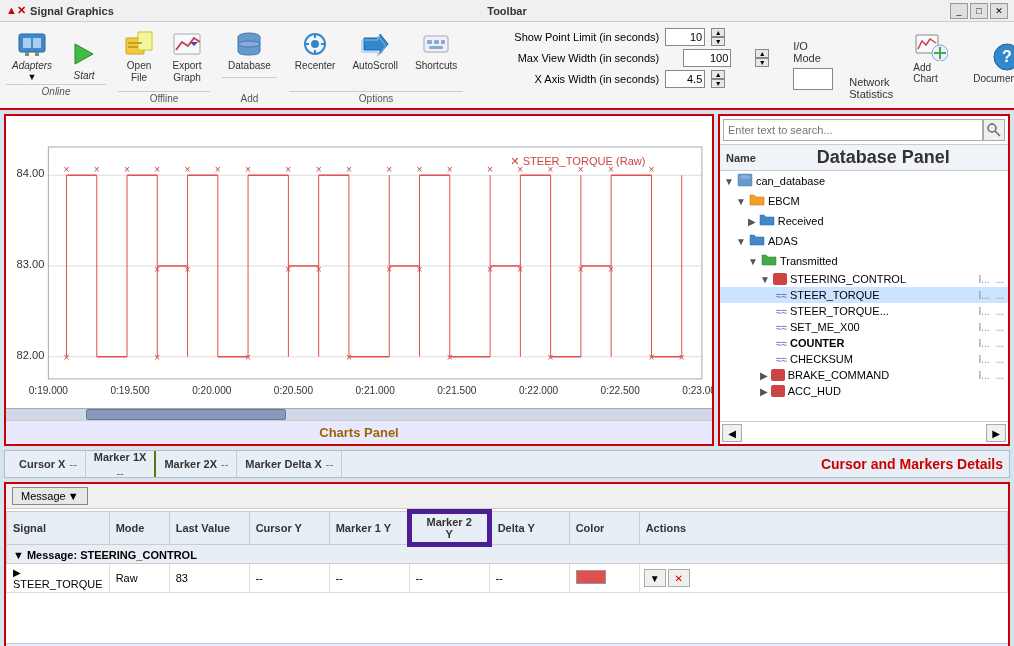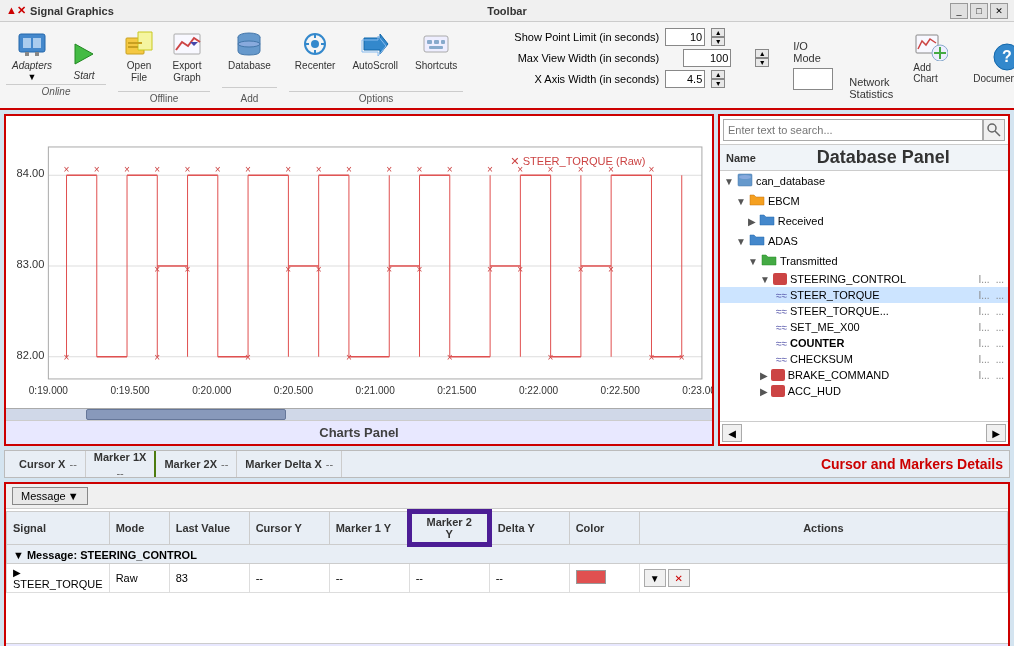--- a/index.html
+++ b/index.html
@@ -97,21 +97,21 @@
         <div class="tb-icon">
           <svg width="30" height="28" viewBox="0 0 30 28">
               <ellipse cx="15" cy="7" rx="11" ry="4" fill="#6699cc" stroke="#4477aa" stroke-width="1"></ellipse>
               <path d="M4,7 L4,21 Q4,25 15,25 Q26,25 26,21 L26,7" fill="#6699cc" stroke="#4477aa" stroke-width="1"></path>
               <ellipse cx="15" cy="14" rx="11" ry="3" fill="#88aadd" stroke="#4477aa" stroke-width="1"></ellipse>
             </svg>
         </div>
         <span class="tb-btn-label">Database</span>
       </div>
     </div>
-    <div style="font-size:10px; color:#555; text-align:center; border-top:1px solid #ccc; padding-top:5px;">Add</div>
+    <div style="font-size:10px; color:#555; text-align:center; border-top:1px solid #ccc; padding-top:15px;">Add</div>
   </div>
 
   <div style="width:1px; background:#ccc; margin:2px 6px;"></div>
 
   <div style="display:flex; flex-direction:column; justify-content:space-between;">
     <div style="display:flex; align-items:flex-end; gap:5px;">
       <div class="tb-btn">
         <div class="tb-icon">
           <svg width="30" height="28" viewBox="0 0 30 28">
               <circle cx="15" cy="14" r="10" fill="none" stroke="#3388cc" stroke-width="2"></circle>
@@ -342,21 +342,21 @@
         <line x1="640" y1="228" x2="670" y2="228" stroke="#e05050" stroke-width="1.5"></line>
       </svg>
       
       
       <div style="position:absolute; bottom:0; left:0; right:0; height:12px; background:#d0d8e8; border-top:1px solid #aaa;">
         <div style="width:200px; height:100%; background:#8899bb; border:1px solid #667799; border-radius:2px; margin-left:80px;"></div>
       </div>
     </div>
 
     <div style="background:#e8e8ff; padding:4px; text-align:center; border-top:1px solid #ccc;">
-      <span style="color:#404040; font-size:13px; font-weight:bold;">Charts Panel</span>
+      <span style="color:#a16207; font-size:13px; font-weight:bold;">Charts Panel</span>
     </div>
   </div>
 
   <div style="width:292px; border:2px solid #c00; margin:4px 4px 4px 2px; background:white; display:flex; flex-direction:column;">
 
     <div style="display:flex; border-bottom:1px solid #ccc; padding:3px;">
       <input type="text" style="flex: 1 1 0%; height: 22px; border: 1px solid rgb(170, 170, 170); padding: 0px 4px; font-size: 11px; color: rgb(153, 153, 153);" placeholder="Enter text to search...">
       <button style="width:22px; height:22px; border:1px solid #aaa; background:#f0f0f0; cursor:pointer; display:flex; align-items:center; justify-content:center;">
         <svg width="14" height="14" viewBox="0 0 14 14">
             <circle cx="5" cy="5" r="4" fill="none" stroke="#666" stroke-width="1.5"></circle>
@@ -525,21 +525,21 @@
       <thead>
         <tr>
           <th style="background:#e8eef5; border:1px solid #ccc; padding:2px 6px; text-align:left; font-weight:bold; color:#333; width:80px;">Signal</th>
           <th style="background:#e8eef5; border:1px solid #ccc; padding:2px 6px; text-align:left; font-weight:bold; color:#333; width:60px;">Mode</th>
           <th style="background:#e8eef5; border:1px solid #ccc; padding:2px 6px; text-align:left; font-weight:bold; color:#333; width:80px;">Last Value</th>
           <th style="background:#e8eef5; border:1px solid #ccc; padding:2px 6px; text-align:left; font-weight:bold; color:#333; width:80px;">Cursor Y</th>
           <th style="background:#e8eef5; border:1px solid #ccc; padding:2px 6px; text-align:left; font-weight:bold; color:#333; width:80px;">Marker 1 Y</th>
           <th style="background:#e8eef5; border:5px solid #4c1d95; padding:2px 12px; text-align:center; font-weight:bold; color:#333; width:80px;">Marker 2 Y</th>
           <th style="background:#e8eef5; border:1px solid #ccc; padding:2px 6px; text-align:left; font-weight:bold; color:#333; width:80px;">Delta Y</th>
           <th style="background:#e8eef5; border:1px solid #ccc; padding:2px 6px; text-align:left; font-weight:bold; color:#333; width:70px;">Color</th>
-          <th style="background:#e8eef5; border:1px solid #ccc; padding:2px 6px; text-align:center; font-weight:bold; color:#333;">Actions</th>
+          <th style="background:#e8eef5; border:1px solid #ccc; padding:2px 6px; text-align:left; font-weight:bold; color:#333;">Actions</th>
         </tr>
       </thead>
       <tbody>
 
         <tr style="background:#e8eef5;">
           <td colspan="9" style="border:1px solid #ccc; padding:2px 6px; font-weight:bold;">
             <span style="cursor:pointer;">▼</span>
             <span>Message: STEERING_CONTROL</span>
           </td>
         </tr>

